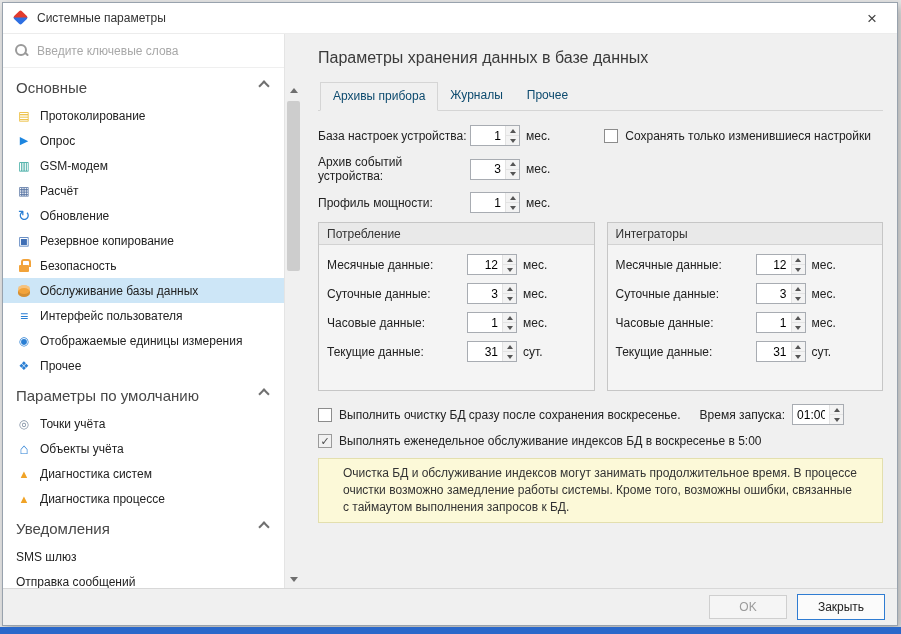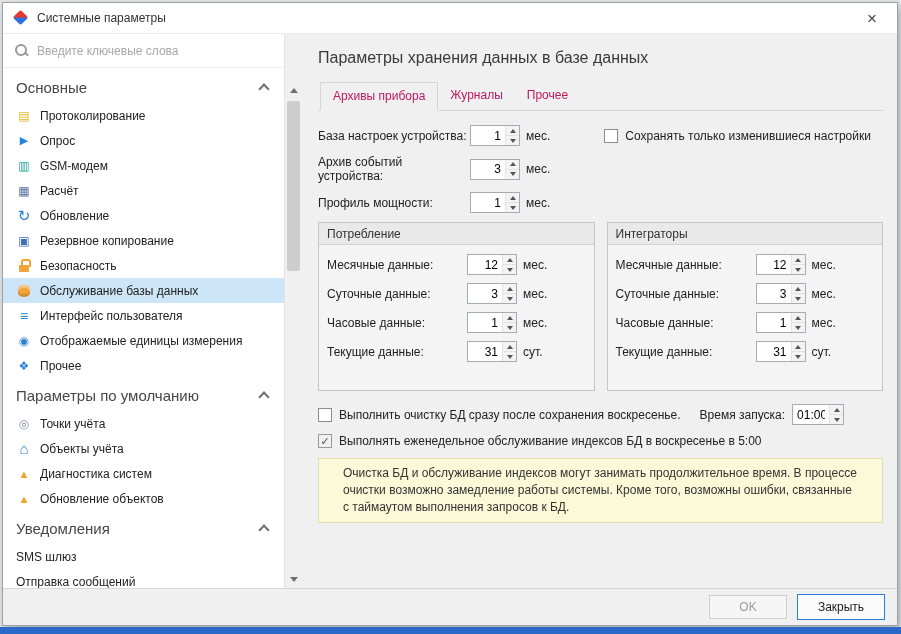--- a/index.html
+++ b/index.html
@@ -22,21 +22,21 @@
   
   .sidebar{width:282px;background:#fff;border-right:1px solid #e4e4e4;display:flex;flex-direction:column;flex:0 0 auto}
   .search{height:34px;display:flex;align-items:center;padding:0 11px;border-bottom:1px solid #efefef;gap:8px;flex:0 0 auto}
   .mag{width:15px;height:15px;position:relative;flex:0 0 auto}
   .mag::before{content:"";position:absolute;left:1px;top:1px;width:8px;height:8px;border:2px solid #9a9a9a;border-radius:50%}
   .mag::after{content:"";position:absolute;left:10px;top:10px;width:5px;height:2px;background:#9a9a9a;transform:rotate(45deg);border-radius:1px}
   .search input{border:none;outline:none;flex:1;font:inherit;color:#333;background:transparent}
   .search input::placeholder{color:#a8a8a8}
 
   .nav{flex:1;overflow:hidden;padding-top:2px}
-  .sec-h{display:flex;align-items:center;padding:9px 16px 7px 13px;color:#474747;font-size:15px;cursor:pointer}
+  .sec-h{display:flex;align-items:flex-start;padding:9px 16px 7px 13px;color:#474747;font-size:15px;cursor:pointer}
   .chev{width:8px;height:8px;border-left:2px solid #707070;border-top:2px solid #707070;transform:rotate(45deg);margin-left:auto;margin-top:3px}
   .nav-item{display:flex;align-items:center;gap:8px;height:25px;padding:0 10px 0 13px;cursor:pointer;white-space:nowrap}
   .nav-item.sel{background:#cde6f7}
   .ni{width:16px;height:16px;display:flex;align-items:center;justify-content:center;font-size:12px;flex:0 0 auto}
   .c-gold{color:#e9b420}.c-play{color:#1d86e0;font-size:11px}.c-teal{color:#2aa198}
   .c-calc{color:#4f6d9e}.c-ref{color:#2a7fd4;font-size:15px}.c-bak{color:#3f6fb5}
   .c-ui{color:#2a7fd4;font-weight:bold;font-size:14px}.c-units{color:#2a7fd4}
   .c-misc{color:#2a7fd4}.c-pt{color:#7d8da0}.c-house{color:#2a7fd4;font-size:15px}
   .c-warn{color:#f0a326;font-size:11px}
   .ic-db{position:relative}
@@ -51,21 +51,21 @@
   .sb-btn{height:17px;display:flex;align-items:center;justify-content:center;background:#f0f0f0;cursor:pointer}
   .tri-up{width:0;height:0;border-left:4px solid transparent;border-right:4px solid transparent;border-bottom:5px solid #6f6f6f}
   .tri-down{width:0;height:0;border-left:4px solid transparent;border-right:4px solid transparent;border-top:5px solid #6f6f6f}
   .sb-track{flex:1;position:relative}
   .sb-thumb{position:absolute;top:2px;left:2px;right:2px;height:170px;background:#cdcdcd;border-radius:2px;cursor:pointer}
 
   
   .content{flex:1;padding:12px 14px 0 16px;min-width:0}
   .page-title{font-size:16px;color:#3a3a3a;margin:3px 0 15px}
   .tabs{display:flex;border-bottom:1px solid #d5d5d5;padding-left:2px}
-  .tab{padding:6px 12px 7px;color:#be185d;cursor:pointer}
+  .tab{padding:6px 12px 7px;color:#0c4a6e;cursor:pointer}
   .tab.active{background:#f0f0f0;border:1px solid #d5d5d5;border-bottom:1px solid #f0f0f0;margin-bottom:-1px}
   .tabpage{padding-top:14px}
 
   .frow{display:flex;align-items:center;margin-bottom:9px}
   .flabel{width:152px}
   .spin{display:inline-flex;border:1px solid #a8acb2;background:#fff;height:21px;flex:0 0 auto}
   .spin input{width:34px;border:none;outline:none;text-align:right;padding:0 4px;font:inherit;background:#fff}
   .spin.time input{width:36px}
   .sbtns{display:flex;flex-direction:column;width:14px;border-left:1px solid #e3e3e3}
   .sb{flex:1;display:flex;align-items:center;justify-content:center;background:#f3f3f3;cursor:pointer}
@@ -180,21 +180,21 @@
         <div class="nav-item">
           <span class="ni c-house">⌂</span>
           <span>Объекты учёта</span>
         </div>
         <div class="nav-item">
           <span class="ni c-warn">▲</span>
           <span>Диагностика систем</span>
         </div>
         <div class="nav-item">
           <span class="ni c-warn">▲</span>
-          <span>Обновление объектов</span>
+          <span>Диагностика процессе</span>
         </div>
 
         <div class="sec-h">
           <span>Уведомления</span>
           <span class="chev"></span>
         </div>
         <div class="nav-item">
           <span>SMS шлюз</span>
         </div>
         <div class="nav-item">

